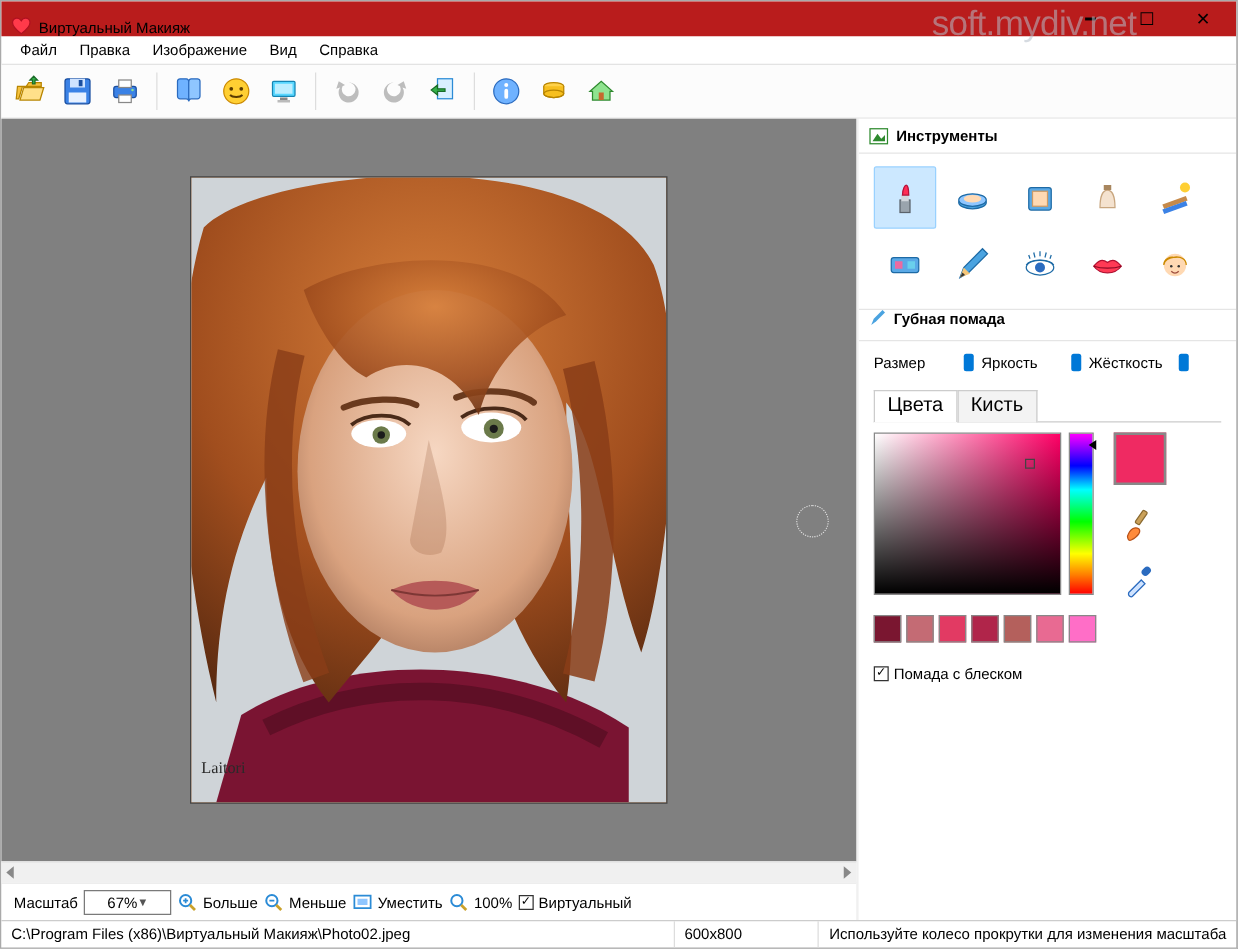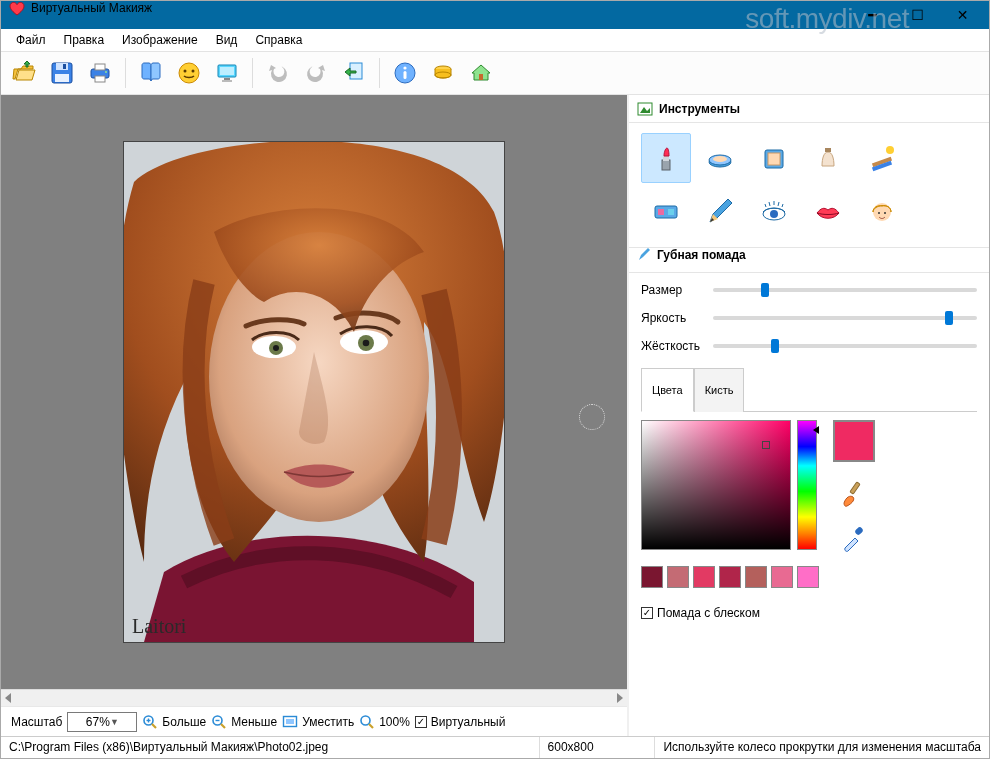--- a/index.html
+++ b/index.html
@@ -12,23 +12,23 @@
     width: 990px;
     height: 759px;
     overflow: hidden;
     display: flex;
     flex-direction: column;
     border: 1px solid #aaa;
   }
   
   .titlebar {
     height: 28px;
-    background: #0369a1;
+    background: #b91c1c;
     display: flex;
-    align-items: flex-start;
+    align-items: flex-end;
     padding: 0 4px 0 8px;
     position: relative;
   }
   .titlebar .app-icon { margin-right: 6px; }
   .title-text { font-size: 12px; }
   .watermark {
     position: absolute;
     right: 80px; top: 2px;
     font-size: 28px; font-weight: normal;
     color: rgba(180,190,200,0.55);
@@ -112,70 +112,70 @@
   
   .statusbar {
     height:22px; border-top:1px solid #ccc; display:flex; font-size:12px;
   }
   .status-cell { padding:3px 8px; border-right:1px solid #ddd; white-space:nowrap; }
   .status-cell.path { width:560px; overflow:hidden; text-overflow:ellipsis; }
   .status-cell.dim { width:120px; }
   .status-cell.tip { flex:1; border-right:none; }
   
   .sidepanel {
-    width:360px; display:flex; flex-direction:column; background:#fff;
+    width:302px; display:flex; flex-direction:column; background:#fff;
     overflow:auto;
   }
   .panel-header {
     height:28px; display:flex; align-items:center; gap:6px;
     padding:0 8px; font-weight:bold; border-bottom:1px solid #e5e5e5;
   }
   .tool-grid {
     display:grid; grid-template-columns:repeat(5, 50px); grid-auto-rows:50px;
     gap:4px; padding:10px 12px;
   }
   .tool {
     display:flex; align-items:center; justify-content:center;
     border:1px solid transparent; border-radius:2px; cursor:default;
   }
   .tool.selected { background:#cce8ff; border-color:#99d1ff; }
   .section-header {
     height:26px; display:flex; align-items:flex-start; gap:6px;
     padding:0 8px; font-weight:bold; border-top:1px solid #e5e5e5; border-bottom:1px solid #e5e5e5;
   }
-  .sliders { padding:10px 12px 0 12px; display:flex; flex-direction:column; gap:14px; }
+  .sliders { padding:10px 12px 0 12px; display:flex; gap:14px; }
   .srow { display:flex; align-items:center; gap:8px; }
   .slabel { width:64px; font-size:12px; }
   .slider { flex:1; height:14px; position:relative; }
   .slider .track { position:absolute; left:0; right:0; top:5px; height:4px; background:#d9d9d9; border-radius:2px; }
   .slider .thumb { position:absolute; top:0; width:8px; height:14px; background:#0078d7; border-radius:2px; }
   .tabs { margin:14px 12px 0 12px; display:flex; border-bottom:1px solid #ccc; }
-  .tab { padding:15px 10px; border:1px solid #ccc; border-bottom:none; background:#fff; font-size:11px; position:relative; top:1px; cursor:default; }
+  .tab { padding:3px 10px; border:1px solid #ccc; border-bottom:none; background:#fff; font-size:16px; position:relative; top:1px; cursor:default; }
   .tab.active { background:#fff; border-bottom:1px solid #fff; }
   .tab:not(.active){ background:#f3f3f3; }
   .picker-row { display:flex; padding:8px 12px 8px 12px; gap:12px; align-items:flex-start; }
   .picker { width:180px; display:flex; gap:6px; }
   .sv-box { width:150px; height:130px; position:relative; border:1px solid #888;
     background: linear-gradient(to bottom, rgba(0,0,0,0), #000),
                 linear-gradient(to right, #fff, #ff0066); }
   .sv-marker { position:absolute; width:8px; height:8px; border:1px solid #444; left:120px; top:20px; }
   .hue-strip { width:20px; height:130px; border:1px solid #888;
     background: linear-gradient(to bottom,
       #ff00ff 0%, #0000ff 20%, #00ffff 35%, #00ff00 55%, #ffff00 75%, #ff8000 88%, #ff0000 100%); }
   .hue-marker { position:absolute; right:-2px; top:6px; width:0;height:0;
     border-top:4px solid transparent; border-bottom:4px solid transparent; border-right:6px solid #000; }
   .swatch-col { display:flex; flex-direction:column; gap:16px; align-items:center; }
   .big-swatch { width:42px; height:42px; border:2px solid #888; }
   .preset-row { display:flex; gap:4px; padding:4px 12px 10px 12px; }
   .preset { width:22px; height:22px; border:1px solid #888; cursor:default; }
   .gloss-row { padding:8px 12px 8px 12px; }
   svg { display:block; }
   .photo-sig {
-    position:absolute; left:8px; bottom:4px;
-    font-family:"Segoe Script","Brush Script MT",cursive; font-size:20px; color:#2a2a2a;
+    position:absolute; left:8px; bottom:20px;
+    font-family:"Segoe Script","Brush Script MT",cursive; font-size:13px; color:#2a2a2a;
   }
 </style>
 </head>
 <body>
 
 <div class="titlebar">
   <span class="app-icon">
     <svg width="16" height="16" viewBox="0 0 16 16">
         <path d="M8 14 C4 11 1 8 1 5 C1 2.8 2.8 1.4 4.6 1.4 C6 1.4 7.2 2.3 8 3.6 C8.8 2.3 10 1.4 11.4 1.4 C13.2 1.4 15 2.8 15 5 C15 8 12 11 8 14 Z" fill="#ff3a4a" stroke="#b01020"></path>
       </svg>

